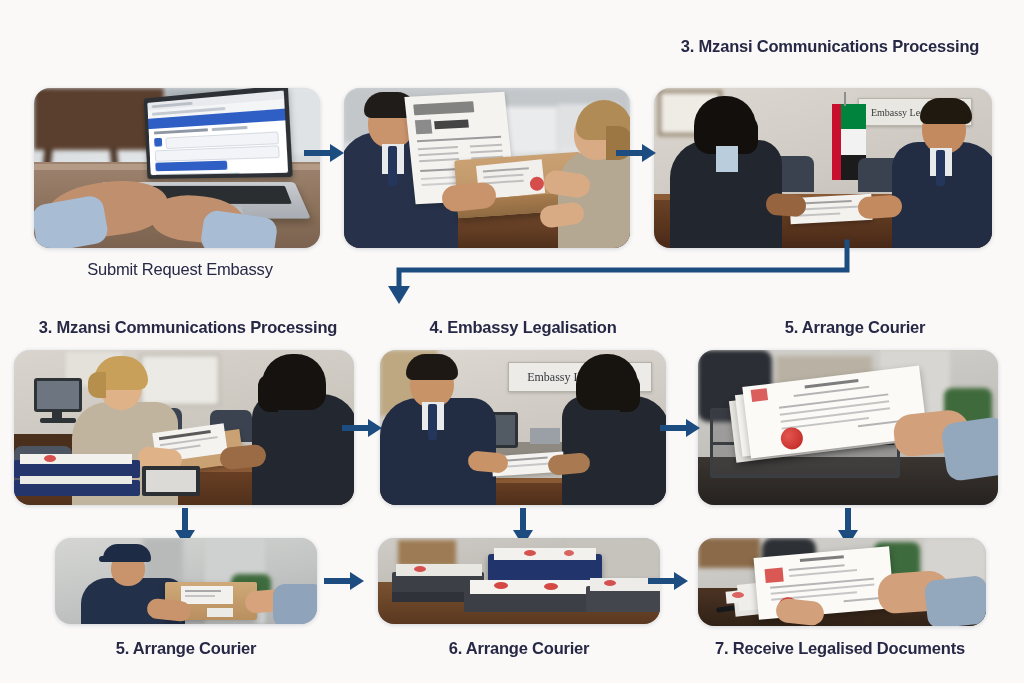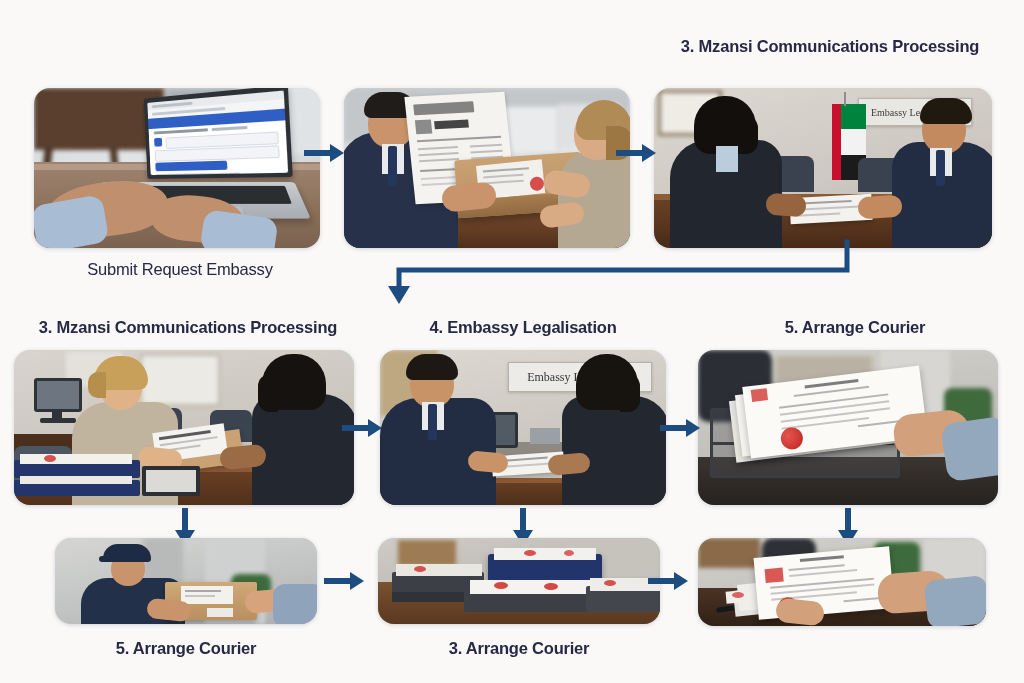--- a/index.html
+++ b/index.html
@@ -485,15 +485,16 @@
     </svg>
   </div>
   <div class="arrow" style="left:646px;top:568px;">
     <svg width="44" height="26" viewBox="0 0 44 26">
       <path d="M2 13 H30" stroke="#1d4d80" stroke-width="6" fill="none"></path>
       <path d="M28 4 L42 13 L28 22 Z" fill="#1d4d80"></path>
     </svg>
   </div>
 
   <div class="cap" style="left: 55px; top: 638px; width: 262px; color: rgb(38, 40, 69);">5. Arrange Courier</div>
-  <div class="cap" style="left: 378px; top: 638px; width: 282px; color: rgb(38, 40, 69);">3. Arrange Courier</div>
+  <div class="cap" style="left: 378px; top: 638px; width: 282px; color: rgb(38, 40, 69);">6. Arrange Courier</div>
+  <div class="cap" style="left: 690px; top: 638px; width: 300px; color: rgb(38, 40, 69);">7. Receive Legalised Documents</div>
 
 </div>
 
 </body></html>

